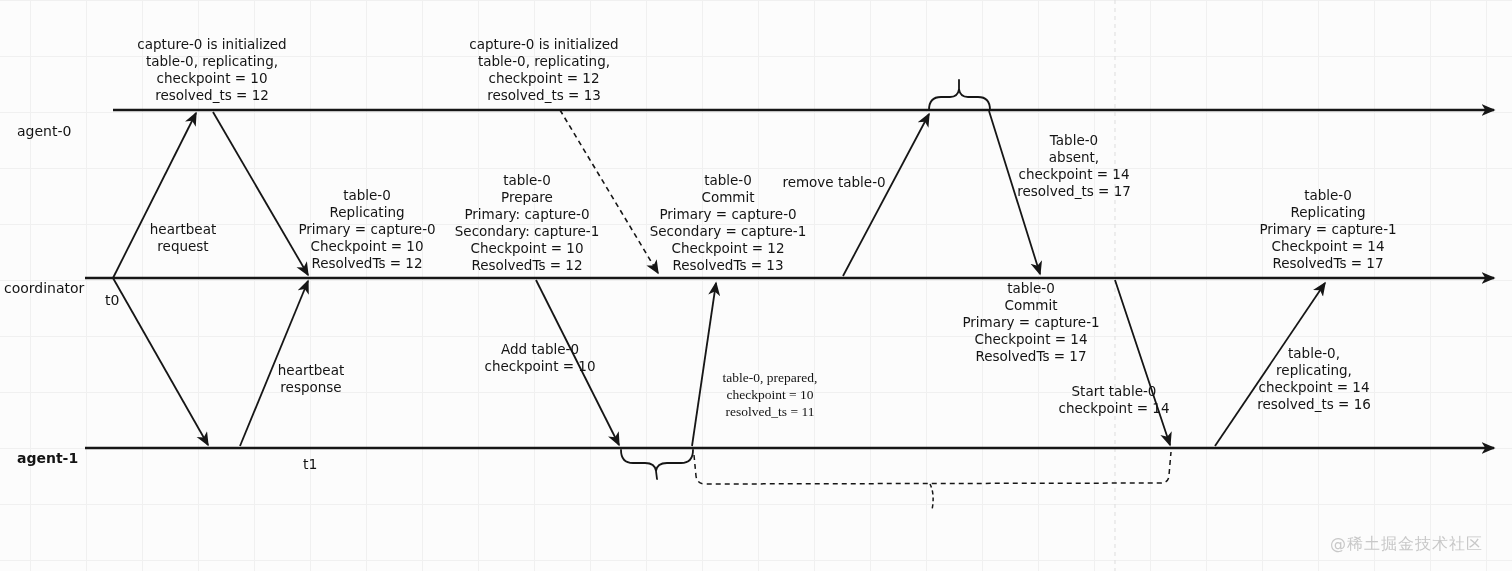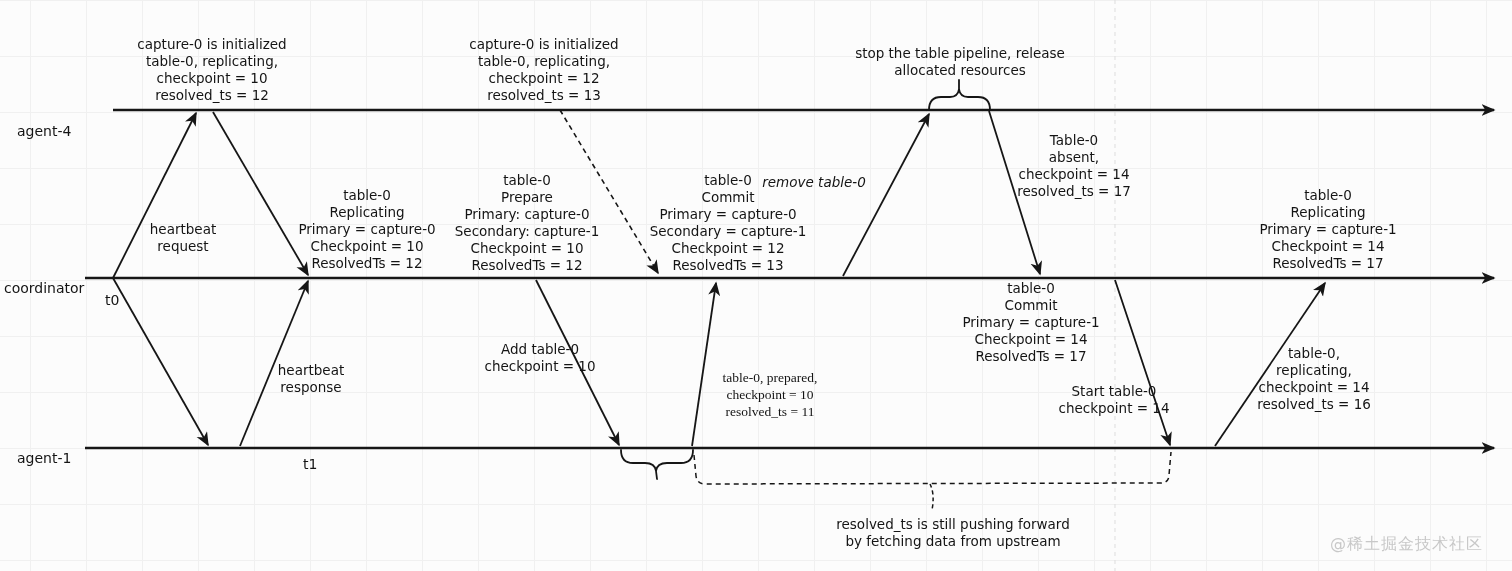--- a/index.html
+++ b/index.html
@@ -75,37 +75,35 @@
     <path d="M929,110 Q929,97 941,97 L950,97 Q958,97 959,89 Q960,97 968,97 L978,97 Q990,97 990,110" fill="none" stroke="#161616" stroke-width="1.8" stroke-linecap="round"></path>
     <line x1="959" y1="89" x2="959" y2="80" stroke="#161616" stroke-width="1.8" stroke-linecap="round"></line>
 
     <path d="M621,450 Q621,463 633,463 L645,463 Q655,463 656,471 Q657,463 667,463 L681,463 Q693,463 693,450" fill="none" stroke="#161616" stroke-width="1.8" stroke-linecap="round"></path>
     <line x1="656" y1="471" x2="657" y2="479" stroke="#161616" stroke-width="1.8" stroke-linecap="round"></line>
 
     <path d="M694,455 L696,476 Q697,484 705,484 L1160,483 Q1169,483 1169,475 L1171,452" fill="none" stroke="#161616" stroke-width="1.5" stroke-dasharray="5 4"></path>
     <path d="M930,484 Q935,494 932,510" fill="none" stroke="#161616" stroke-width="1.5" stroke-dasharray="4 3"></path>
   </svg>
 
-  <div class="tag" style="left:17px;top:123px;">agent-4</div>
+  <div class="tag" style="left:17px;top:123px;">agent-0</div>
   <div class="tag" style="left:4px;top:280px;">coordinator</div>
-  <div class="tag" style="left:17px;top:450px;">agent-1</div>
+  <div class="tag" style="left:17px;top:450px;font-weight:bold;">agent-1</div>
 
   <div class="tag" style="left:105px;top:292px;">t0</div>
   <div class="tag" style="left:303px;top:456px;">t1</div>
 
   <div class="note" style="left:212px;top:36px;">capture-0 is initialized
 table-0, replicating,
 checkpoint = 10
 resolved_ts = 12</div>
   <div class="note" style="left:544px;top:36px;">capture-0 is initialized
 table-0, replicating,
 checkpoint = 12
 resolved_ts = 13</div>
-  <div class="note" style="left:960px;top:45px;">stop the table pipeline, release
-allocated resources</div>
 
   <div class="note" style="left:183px;top:221px;">heartbeat
 request</div>
   <div class="note" style="left:311px;top:362px;">heartbeat
 response</div>
 
   <div class="note" style="left:367px;top:187px;">table-0
 Replicating
 Primary = capture-0
 Checkpoint = 10
@@ -115,21 +113,21 @@
 Primary: capture-0
 Secondary: capture-1
 Checkpoint = 10
 ResolvedTs = 12</div>
   <div class="note" style="left:728px;top:172px;">table-0
 Commit
 Primary = capture-0
 Secondary = capture-1
 Checkpoint = 12
 ResolvedTs = 13</div>
-  <div class="note" style="left:814px;top:174px;font-style:italic;">remove table-0</div>
+  <div class="note" style="left:834px;top:174px;">remove table-0</div>
   <div class="note" style="left:1074px;top:132px;">Table-0
 absent,
 checkpoint = 14
 resolved_ts = 17</div>
   <div class="note" style="left:1031px;top:280px;">table-0
 Commit
 Primary = capture-1
 Checkpoint = 14
 ResolvedTs = 17</div>
   <div class="note" style="left:1328px;top:187px;">table-0
@@ -143,17 +141,15 @@
   <div class="note" style="left:770px;top:369px;font-family:Liberation Serif, serif;">table-0, prepared,
 checkpoint = 10
 resolved_ts = 11</div>
   <div class="note" style="left:1095px;top:383px;margin-left:19px;">Start table-0
 checkpoint = 14</div>
   <div class="note" style="left:1314px;top:345px;">table-0,
 replicating,
 checkpoint = 14
 resolved_ts = 16</div>
 
-  <div class="note" style="left:953px;top:516px;">resolved_ts is still pushing forward
-by fetching data from upstream</div>
 
   <div class="watermark" style="left:1330px;top:534px;">@稀土掘金技术社区</div>
 </div>
 
 </body></html>

